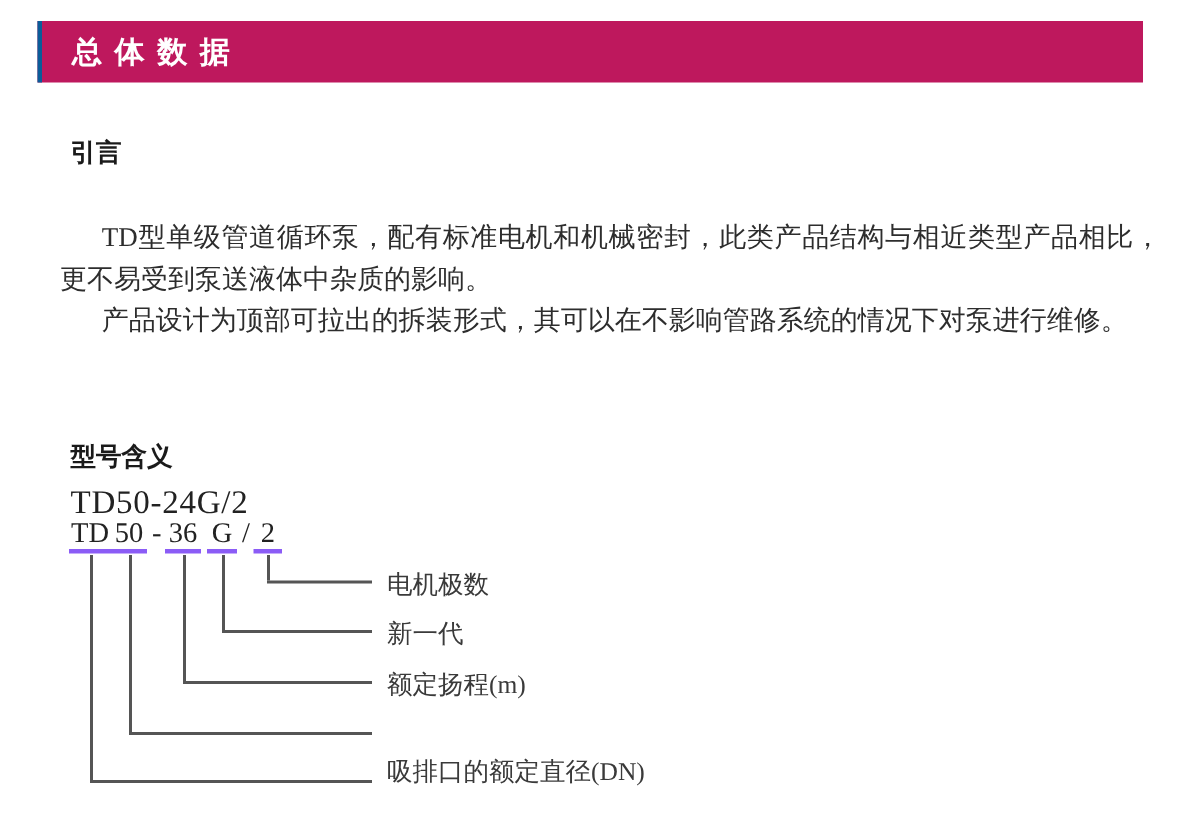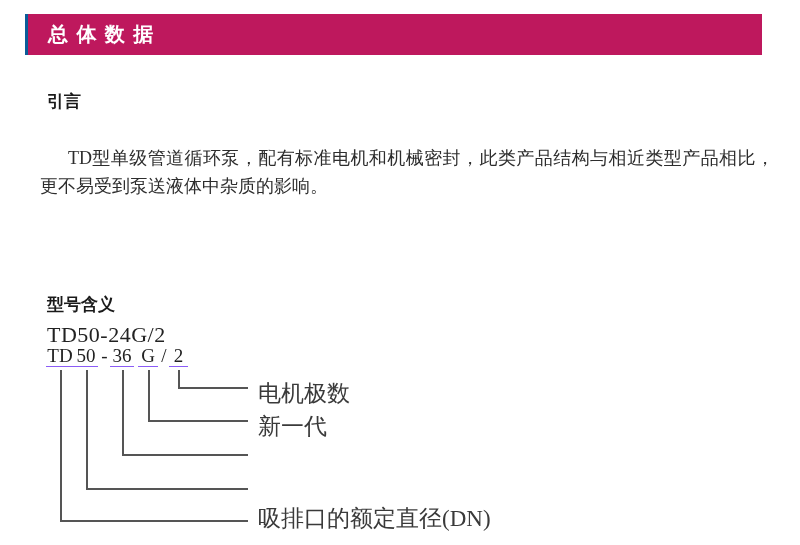--- a/index.html
+++ b/index.html
@@ -49,21 +49,21 @@
   .model-example{
     position:absolute;left:47px;top:322px;
     font-size:22px;letter-spacing:0.5px;color:#222222;
   }
   .model-breakdown{position:absolute;left:0;top:345px;height:24px;width:100%;}
   .model-breakdown span{
     position:absolute;top:0;height:21px;
     font-size:19px;color:#222222;
     text-align:center;display:inline-block;
   }
-  .model-breakdown .seg{border-bottom:1px solid #8b5cf6;}
+  .model-breakdown .seg{border-bottom:3px solid #8b5cf6;}
   .seg-td {left:46px;width:28px;}
   .seg-50 {left:74px;width:24px;}
   .sep-dash{left:98px;width:13px;}
   .seg-24 {left:110px;width:24px;}
   .seg-g  {left:138px;width:20px;}
   .sep-slash{left:158px;width:12px;}
   .seg-2  {left:169px;width:19px;}
   
   .diagram{position:absolute;left:0;top:0;width:800px;height:545px;pointer-events:none;}
   .vline{position:absolute;width:1.5px;background:#555555;top:370px;}
@@ -73,40 +73,41 @@
   .v-24{left:122px;height:84px;}
   .v-50{left:86px;height:118px;}
   .v-td{left:60px;height:150px;}
   .h-2 {left:178px;top:387px;width:70px;}
   .h-g {left:148px;top:420px;width:100px;}
   .h-24{left:122px;top:454px;width:126px;}
   .h-50{left:86px;top:488px;width:162px;}
   .h-td{left:60px;top:520px;width:188px;}
   .legend-label{
     position:absolute;left:258px;
-    font-size:23px;color:#3a3a3a;white-space:nowrap;
+    font-size:17px;color:#3a3a3a;white-space:nowrap;
   }
   .l-2 {top:378px;}
   .l-g {top:411px;}
   .l-24{top:445px;}
   .l-50{top:503px;}
   .l-td{top:511px;}
 </style>
 </head>
 <body>
 
 <div class="page">
 
   <header class="title-bar">
     <span class="bar-text">总体数据</span>
   </header>
 
   <h2 class="h-intro">引言</h2>
   <div class="body-text">
     <p>TD型单级管道循环泵，配有标准电机和机械密封，此类产品结构与相近类型产品相比，更不易受到泵送液体中杂质的影响。</p>
+    <p>产品设计为顶部可拉出的拆装形式，其可以在不影响管路系统的情况下对泵进行维修。</p>
   </div>
 
   <h2 class="h-model">型号含义</h2>
   <div class="model-example">TD50-24G/2</div>
 
   <div class="model-breakdown">
     <span class="seg seg-td">TD</span>
     <span class="seg seg-50">50</span>
     <span class="sep-dash">-</span>
     <span class="seg seg-24">36</span>
@@ -119,20 +120,21 @@
     <div class="vline v-2"></div>
     <div class="hline h-2"></div>
     <div class="legend-label l-2">电机极数</div>
 
     <div class="vline v-g"></div>
     <div class="hline h-g"></div>
     <div class="legend-label l-g">新一代</div>
 
     <div class="vline v-24"></div>
     <div class="hline h-24"></div>
+    <div class="legend-label l-24">额定扬程(m)</div>
 
     <div class="vline v-50"></div>
     <div class="hline h-50"></div>
     <div class="legend-label l-50">吸排口的额定直径(DN)</div>
 
     <div class="vline v-td"></div>
     <div class="hline h-td"></div>
   </div>
 
 </div>

